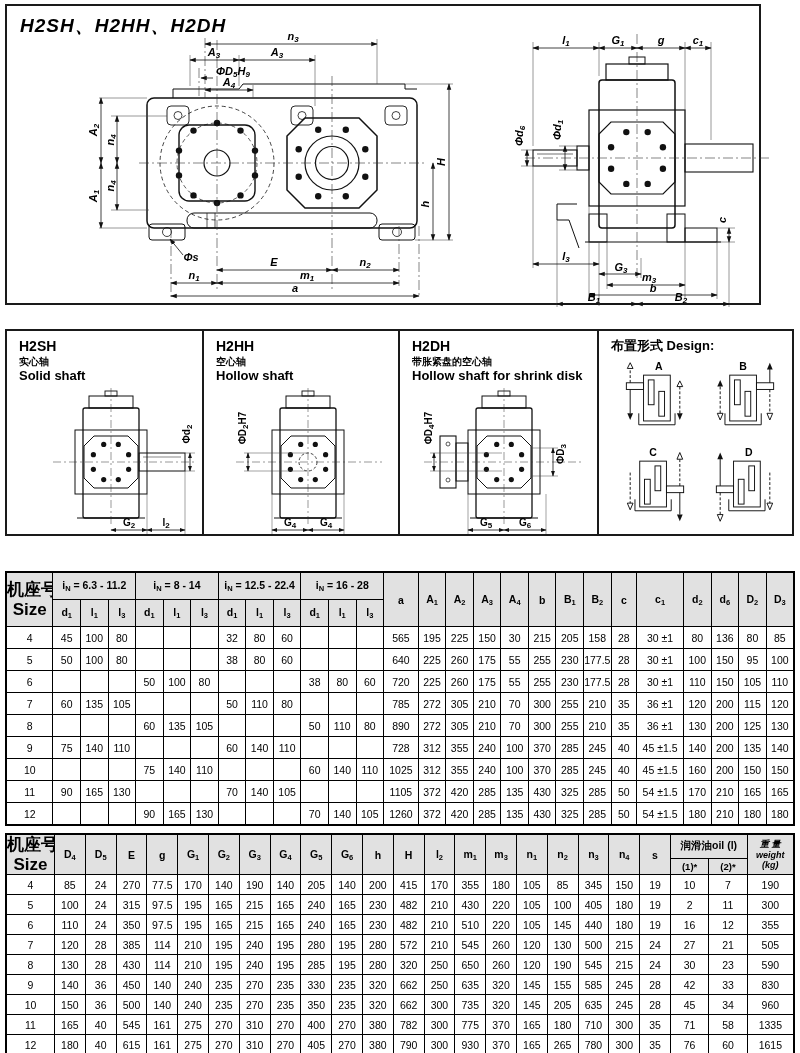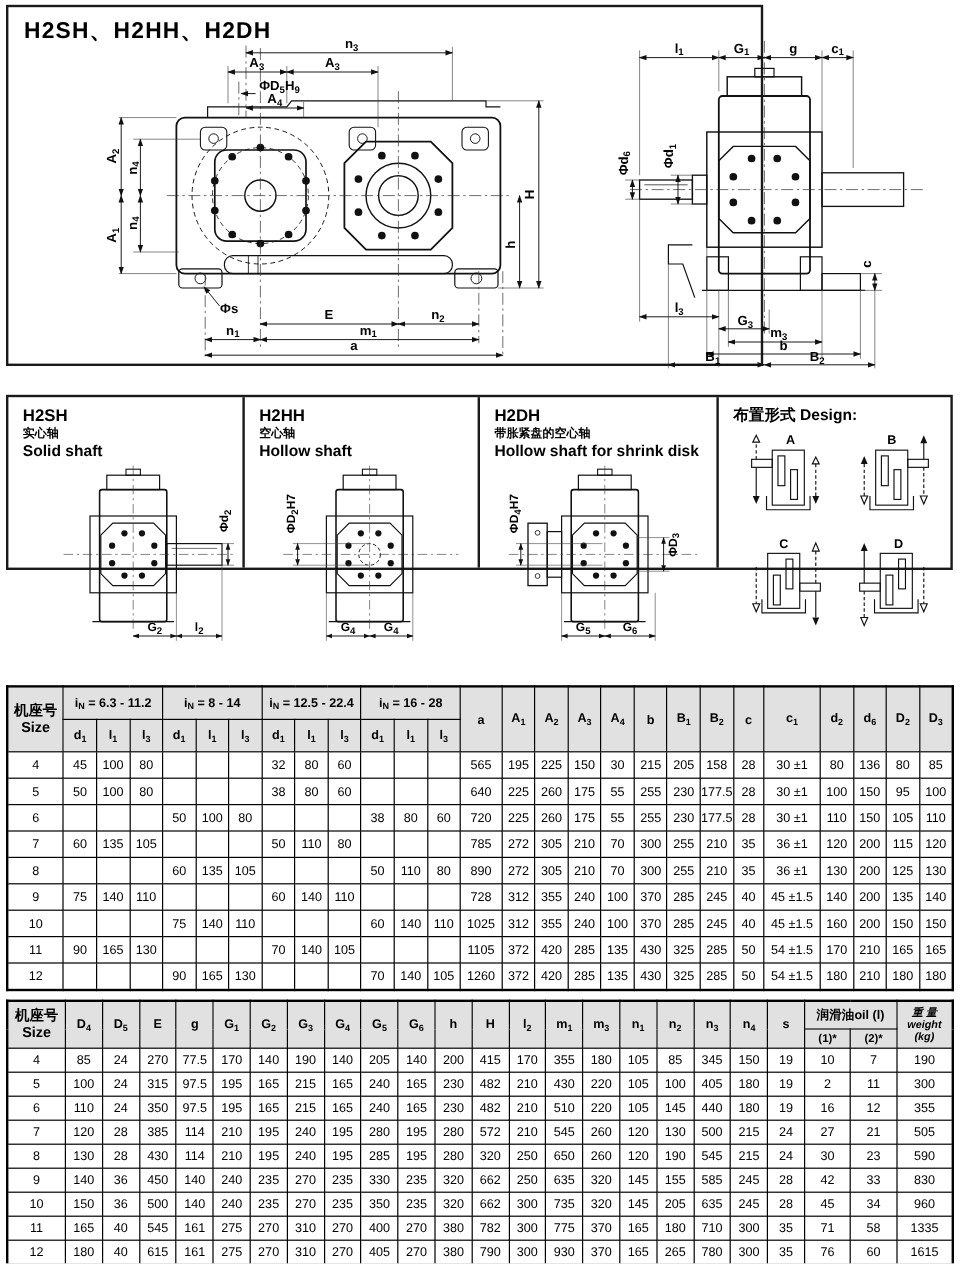--- a/index.html
+++ b/index.html
@@ -1,20 +1,20 @@
 <!DOCTYPE html>
 <html><head>
 <meta charset="utf-8">
 <style>
   html,body{margin:0;padding:0;background:#fff;}
   #page{position:relative;width:800px;height:1053px;background:#fff;overflow:hidden;
         font-family:"Liberation Sans","DejaVu Sans",sans-serif;color:#000;}
   .box{position:absolute;border:2px solid #1a1a1a;box-sizing:border-box;background:#fff;}
-  #drawBox{left:5px;top:4px;width:631px;height:301px;}
-  #panelBox{left:5px;top:329px;width:789px;height:146px;display:flex;}
+  #drawBox{left:5px;top:4px;width:756px;height:301px;font-style:italic;}
+  #panelBox{left:5px;top:329px;width:789px;height:207px;display:flex;}
   .panel{border-right:2px solid #1a1a1a;box-sizing:border-box;padding:7px 0 0 12px;position:relative;flex:0 0 auto;}
   .panel:last-child{border-right:none;}
   .p1{width:197px}.p2{width:196px}.p3{width:199px}.p4{width:193px}
   .panel-code{font-weight:bold;font-size:14px;line-height:1.25;}
   .panel-cn{font-weight:bold;font-size:10px;line-height:1.25;}
   .panel-en{font-weight:bold;font-size:13px;line-height:1.25;}
   #pageTitle{position:absolute;left:13px;top:7px;font-size:19px;font-weight:bold;letter-spacing:1px;}
   svg{display:block;}
   .dsvg{position:absolute;}
   text{font-family:"Liberation Sans","DejaVu Sans",sans-serif;font-size:11px;font-weight:bold;fill:#000;}
@@ -24,21 +24,21 @@
         border:2px solid #000;font-size:10.5px;}
   #t1{left:5px;top:571px;width:790px;}
   #t2{left:5px;top:833px;width:790px;}
   th,td{border:1px solid #000;text-align:center;vertical-align:middle;padding:0;overflow:hidden;white-space:nowrap;}
   th{background:#e1e1e1;font-weight:bold;font-size:10.5px;}
   #t1 td{height:21px;}
   #t2 td{height:19px;}
   #t1 thead tr th{height:26px;}
   #t2 thead tr.h1 th{height:22px;}
   #t2 thead tr.h2 th{height:15px;}
-  th.sizehead{font-size:12px;line-height:1.15;}
+  th.sizehead{font-size:17px;line-height:1.15;}
   th.whead{font-size:9px;line-height:1.12;font-style:italic;}
   th.oilsub{font-size:9.5px;}
   sub{font-size:7.5px;vertical-align:-2px;}
   .design-grid{display:grid;grid-template-columns:84px 84px;grid-gap:4px 6px;margin:4px 0 0 2px;}
 </style>
 </head>
 <body>
 
 <div id="page">
 

